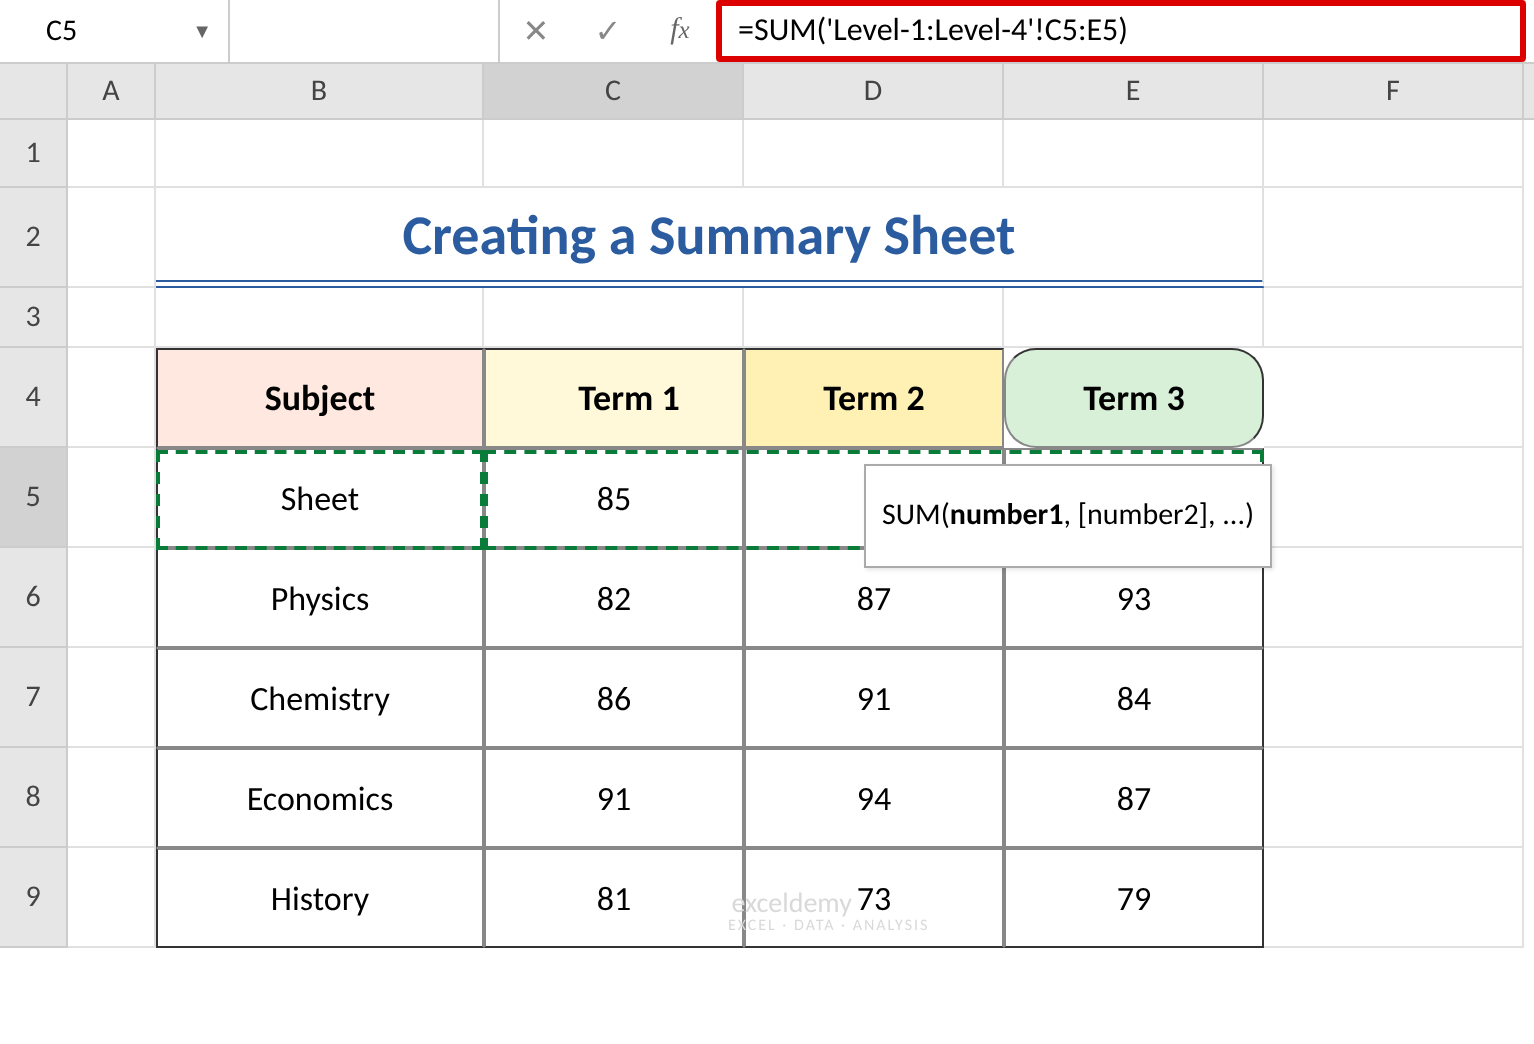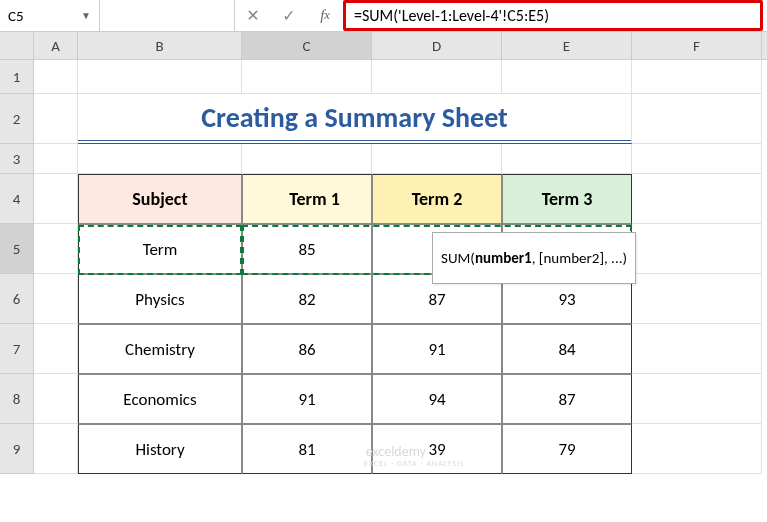--- a/index.html
+++ b/index.html
@@ -10,20 +10,21 @@
     height: 522px;
     overflow: hidden;
     position: relative;
   }
   .formula-bar {
     display: flex;
     align-items: flex-start;
     height: 32px;
     border-bottom: 1px solid #ccc;
     background: #fff;
+    padding-left: 15px;
   }
   .name-box {
     width: 100px;
     height: 100%;
     display: flex;
     align-items: center;
     padding: 0 8px;
     background: #fff;
     font-size: 15px;
     border-right: 1px solid #ccc;
@@ -132,21 +133,21 @@
     font-size: 28px;
     font-weight: bold;
     color: #2c5ca0;
     border-bottom: 4px double #2c5ca0;
     font-style: normal;
   }
   .hdr { font-weight: bold; font-size: 18px; }
   .hdr.b { background: #ffe8e0; }
   .hdr.c { background: #fff9d9; padding-left: 15px; }
   .hdr.d { background: #fff0b3; }
-  .hdr.e { background: #d8f0d8; }
+  .hdr.e { background: #d8f0d8; border-radius: 16px; }
   .tbl { border: 1px solid #888; }
   .tbl-top { border-top: 1.5px solid #333; }
   .tbl-bottom { border-bottom: 1.5px solid #333 !important; }
   .tbl-left { border-left: 1.5px solid #333; }
   .tbl-right { border-right: 1.5px solid #333 !important; }
   .sel-dash {
     position: absolute;
     border: 2px dashed #0a7c3a;
     pointer-events: none;
     z-index: 5;
@@ -240,21 +241,21 @@
       <div class="cell col-B hdr b tbl tbl-top tbl-left">Subject</div>
       <div class="cell col-C hdr c tbl tbl-top">Term 1</div>
       <div class="cell col-D hdr d tbl tbl-top">Term 2</div>
       <div class="cell col-E hdr e tbl tbl-top tbl-right">Term 3</div>
       <div class="cell col-F"></div>
     </div>
 
     <div class="row">
       <div class="row-h sel">5</div>
       <div class="cell col-A"></div>
-      <div class="cell col-B tbl tbl-left">Term</div>
+      <div class="cell col-B tbl tbl-left">Sheet</div>
       <div class="cell col-C tbl">85</div>
       <div class="cell col-D tbl" style="justify-content:flex-end;padding-right:6px">9</div>
       <div class="cell col-E tbl tbl-right"></div>
       <div class="cell col-F"></div>
     </div>
 
     <div class="row">
       <div class="row-h">6</div>
       <div class="cell col-A"></div>
       <div class="cell col-B tbl tbl-left">Physics</div>
@@ -282,21 +283,21 @@
       <div class="cell col-D tbl">94</div>
       <div class="cell col-E tbl tbl-right">87</div>
       <div class="cell col-F"></div>
     </div>
 
     <div class="row">
       <div class="row-h">9</div>
       <div class="cell col-A"></div>
       <div class="cell col-B tbl tbl-left tbl-bottom">History</div>
       <div class="cell col-C tbl tbl-bottom">81</div>
-      <div class="cell col-D tbl tbl-bottom">39</div>
+      <div class="cell col-D tbl tbl-bottom">73</div>
       <div class="cell col-E tbl tbl-bottom tbl-right">79</div>
       <div class="cell col-F"></div>
     </div>
 
   </div>
 
   <div class="sel-dash" style="left:242px;top:193px;width:390px;height:50px"></div>
   <div class="sel-dash" style="left:78px;top:193px;width:164px;height:50px"></div>
 
   <div class="tooltip" style="left:432px;top:200px">

